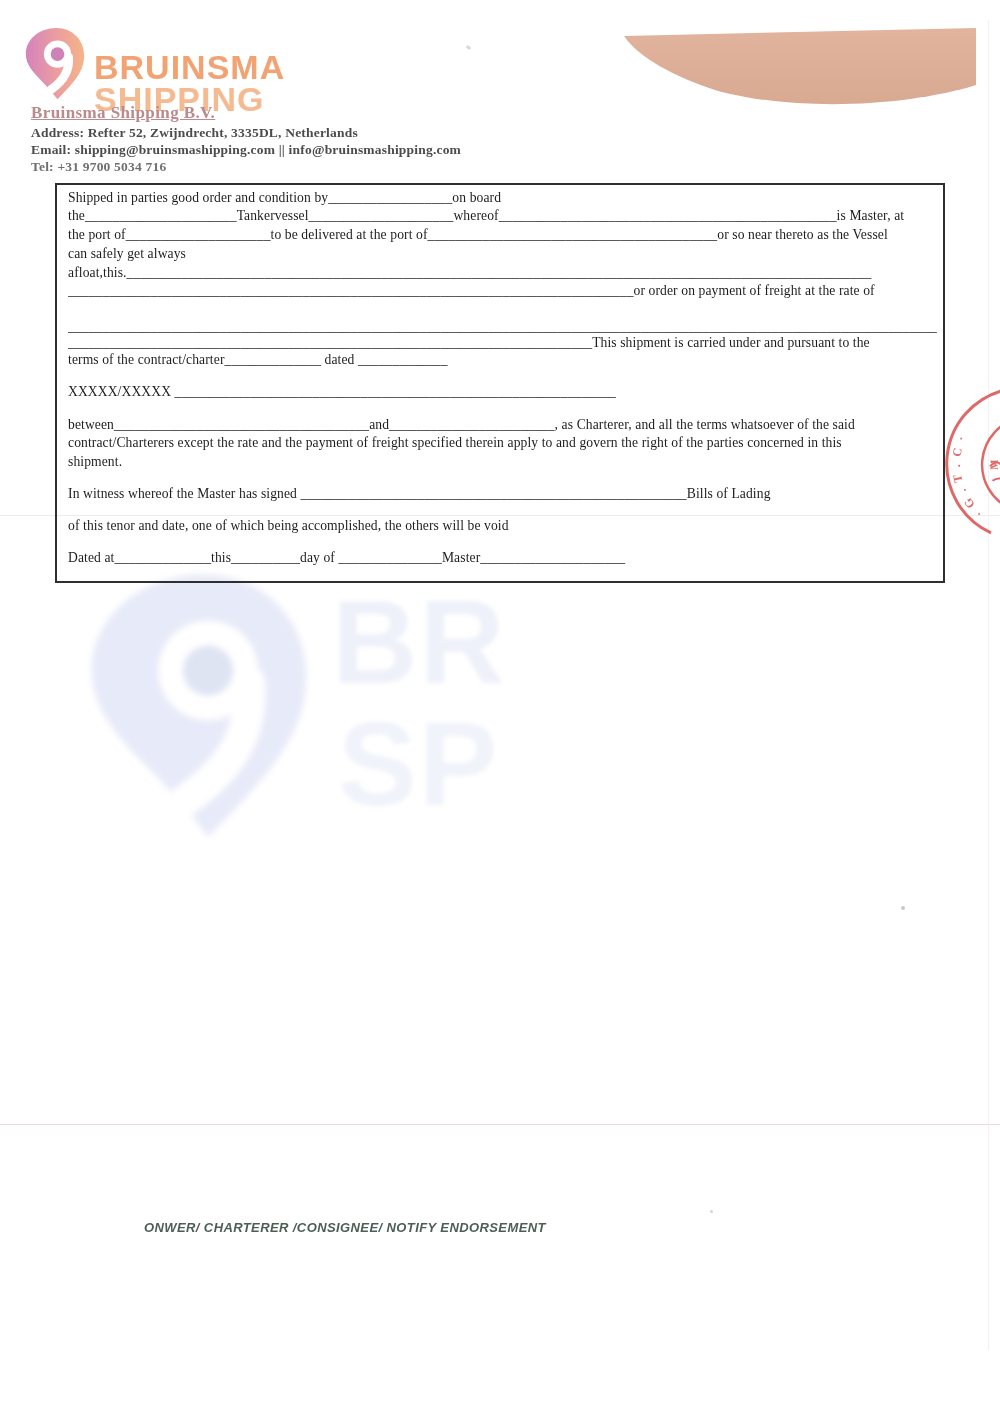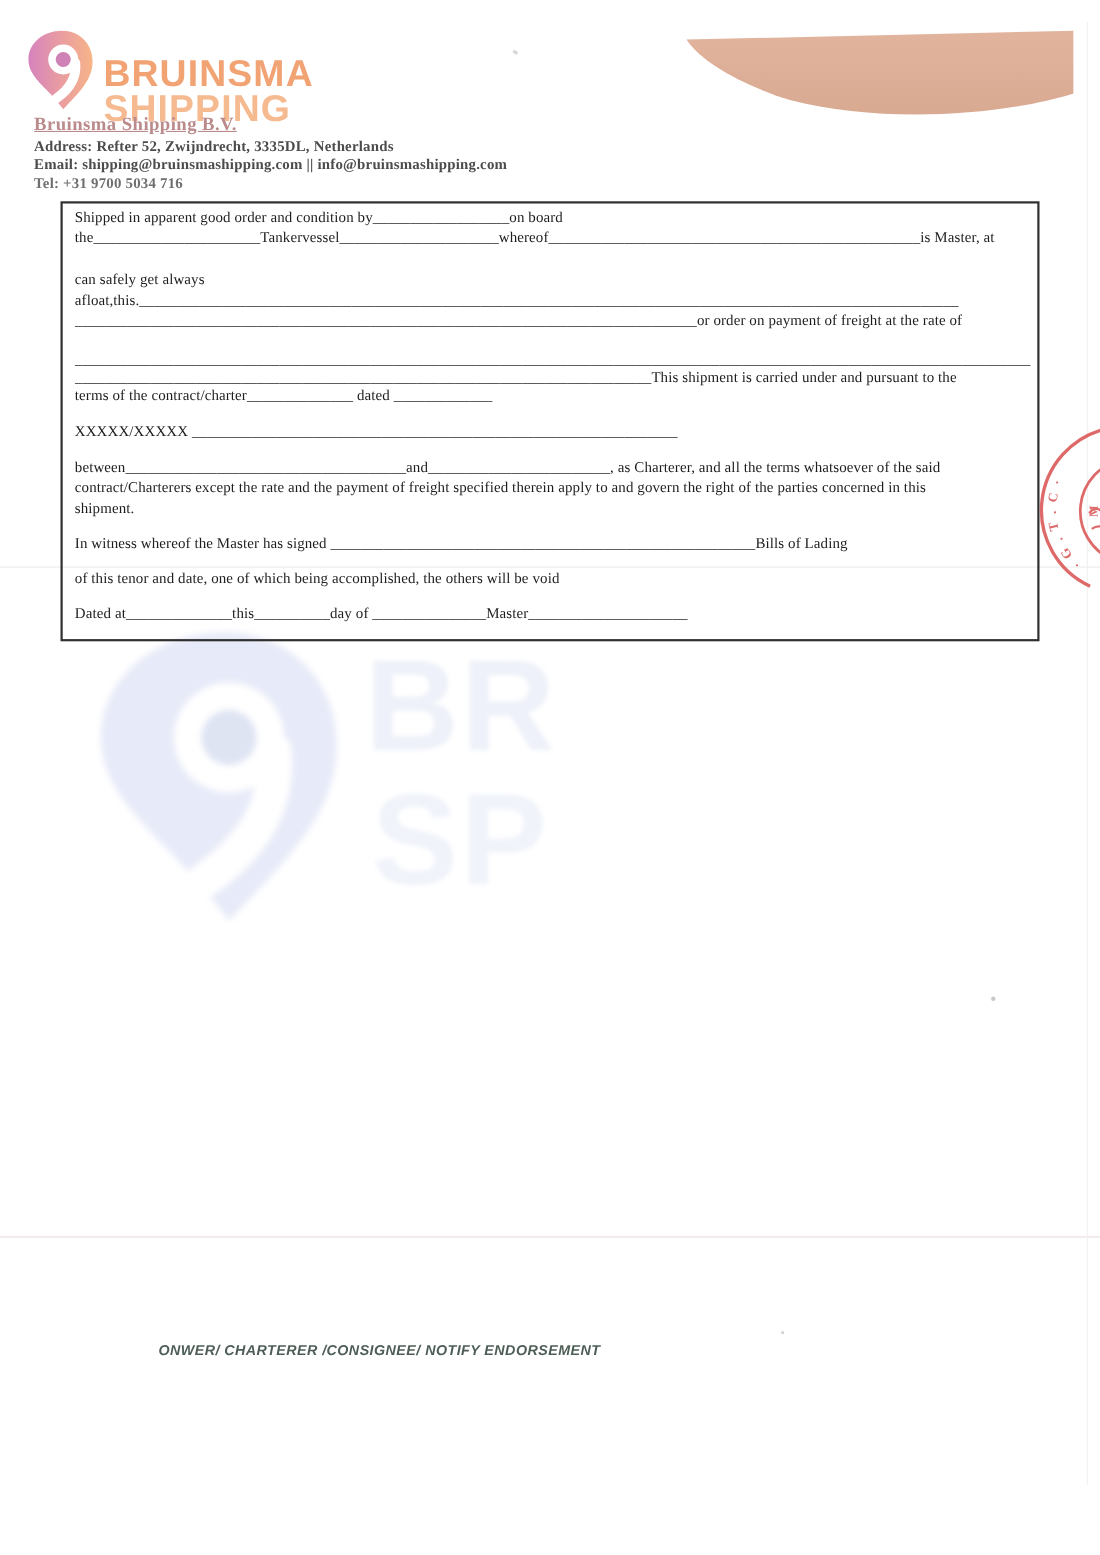--- a/index.html
+++ b/index.html
@@ -104,22 +104,23 @@
   </svg>
 
   <div class="company">
     <div class="name">Bruinsma Shipping B.V.</div>
     <div class="row">Address: Refter 52, Zwijndrecht, 3335DL, Netherlands</div>
     <div class="row">Email: shipping@bruinsmashipping.com || info@bruinsmashipping.com</div>
     <div class="row tel">Tel: +31 9700 5034 716</div>
   </div>
 
   <div class="form-box">
-    <div class="fl" style="top:5px">Shipped in apparent good order and condition by__________________on board</div>
+    <div class="fl" style="top:5px">Shipped in parties good order and condition by__________________on board</div>
     <div class="fl" style="top:23px">the______________________Tankervessel_____________________whereof_________________________________________________is Master, at</div>
+    <div class="fl" style="top:42px">the  port of_____________________to  be delivered at the port of__________________________________________or so near thereto as the Vessel</div>
     <div class="fl" style="top:61px">can safely get always</div>
     <div class="fl" style="top:80px">afloat,this.____________________________________________________________________________________________________________</div>
     <div class="fl" style="top:98px">__________________________________________________________________________________or order on payment of freight at the rate of</div>
     <div class="fl" style="top:134px">______________________________________________________________________________________________________________________________</div>
     <div class="fl" style="top:150px">____________________________________________________________________________This shipment is carried under and pursuant to the</div>
     <div class="fl" style="top:167px">terms of the contract/charter______________ dated _____________</div>
     <div class="fl" style="top:199px">XXXXX/XXXXX ________________________________________________________________</div>
     <div class="fl" style="top:232px">between_____________________________________and________________________, as Charterer, and all the terms whatsoever of the said</div>
     <div class="fl" style="top:250px">contract/Charterers except the rate and the payment of freight specified therein apply to and govern the right of the parties concerned in this</div>
     <div class="fl" style="top:301px">In witness whereof the Master has signed ________________________________________________________Bills of Lading</div>

